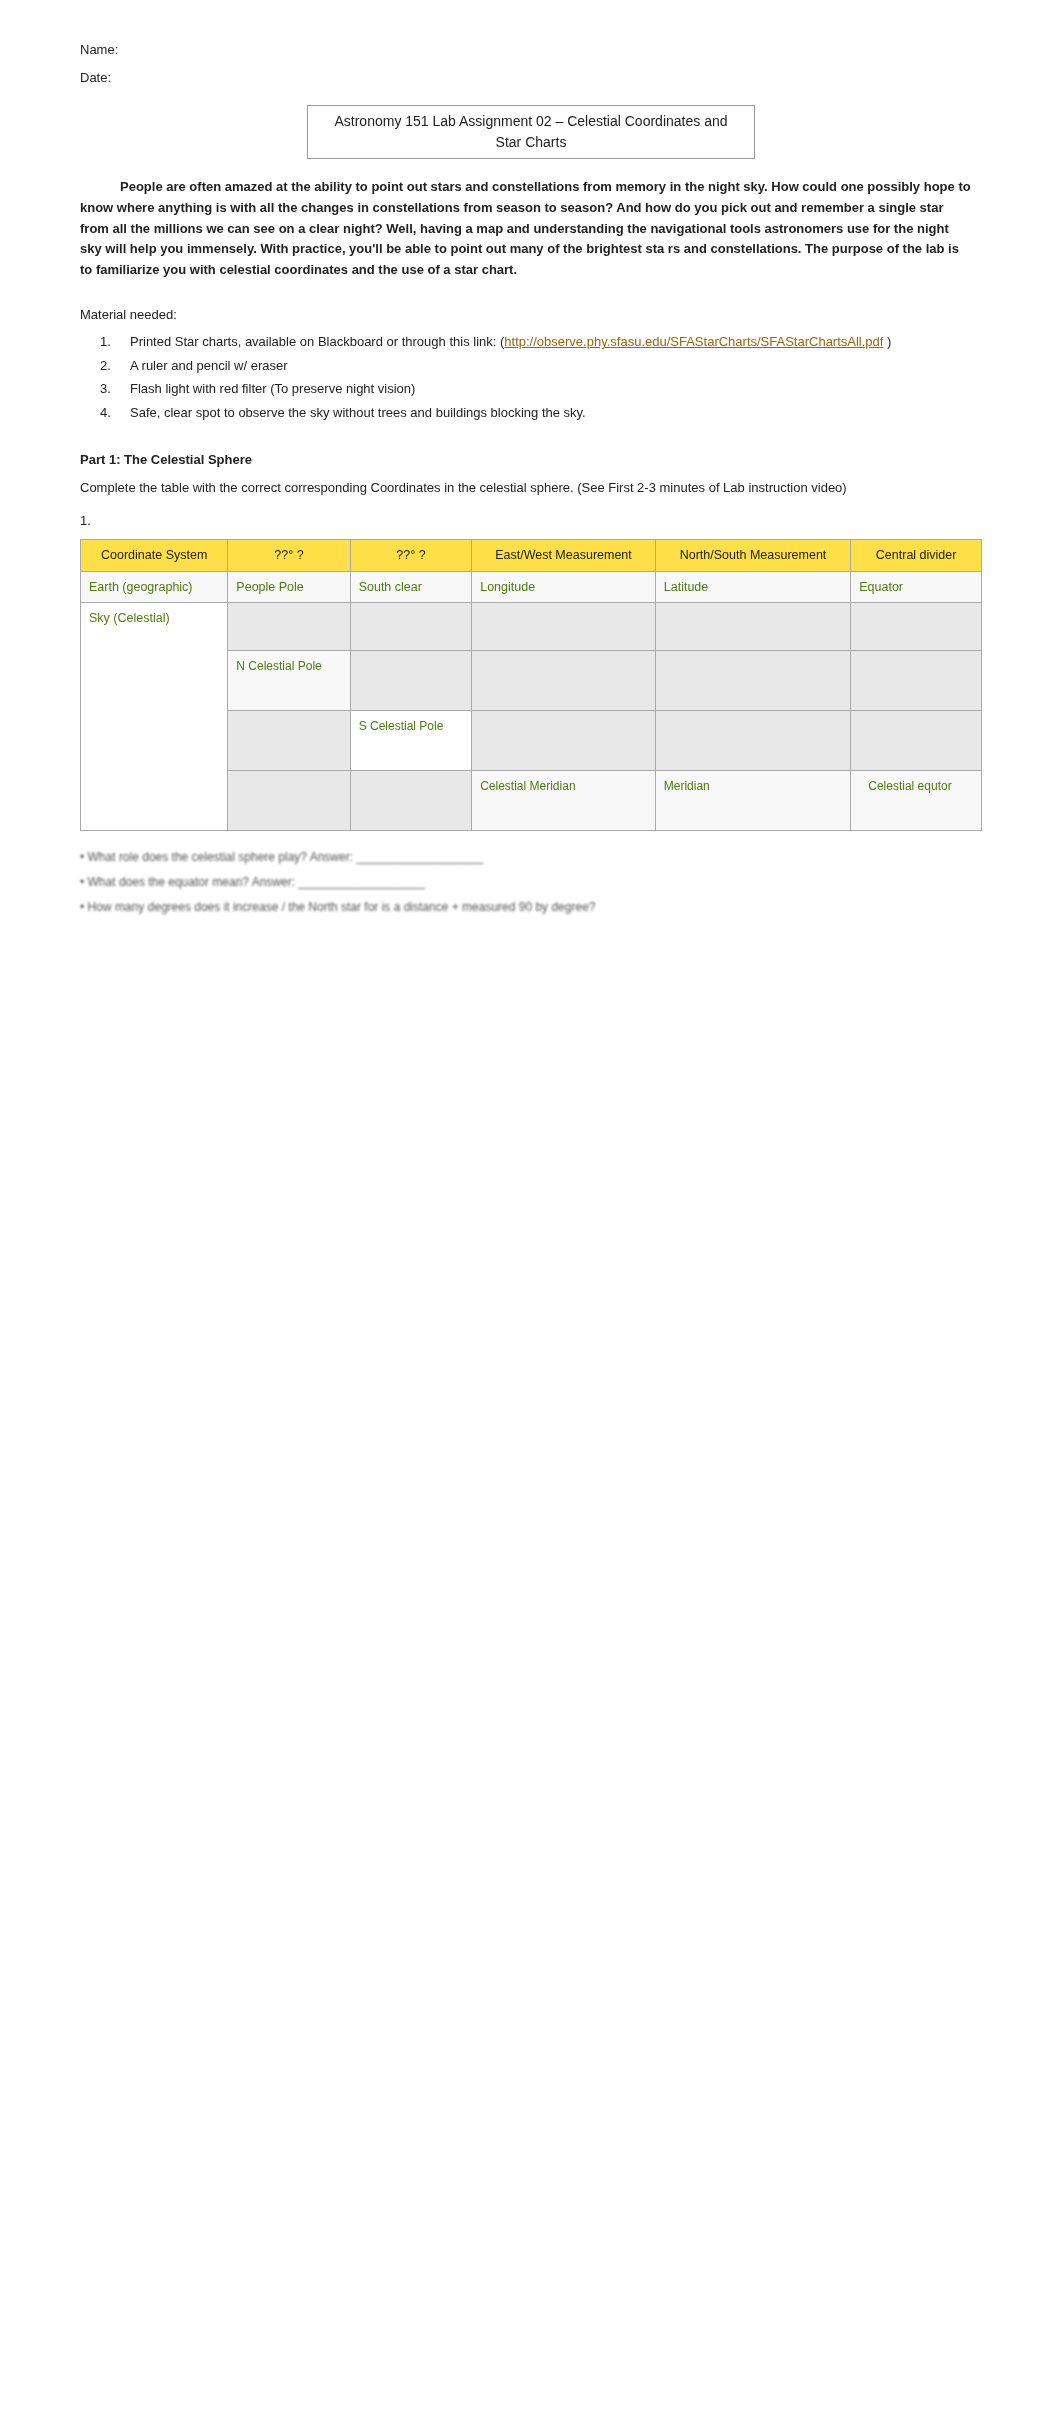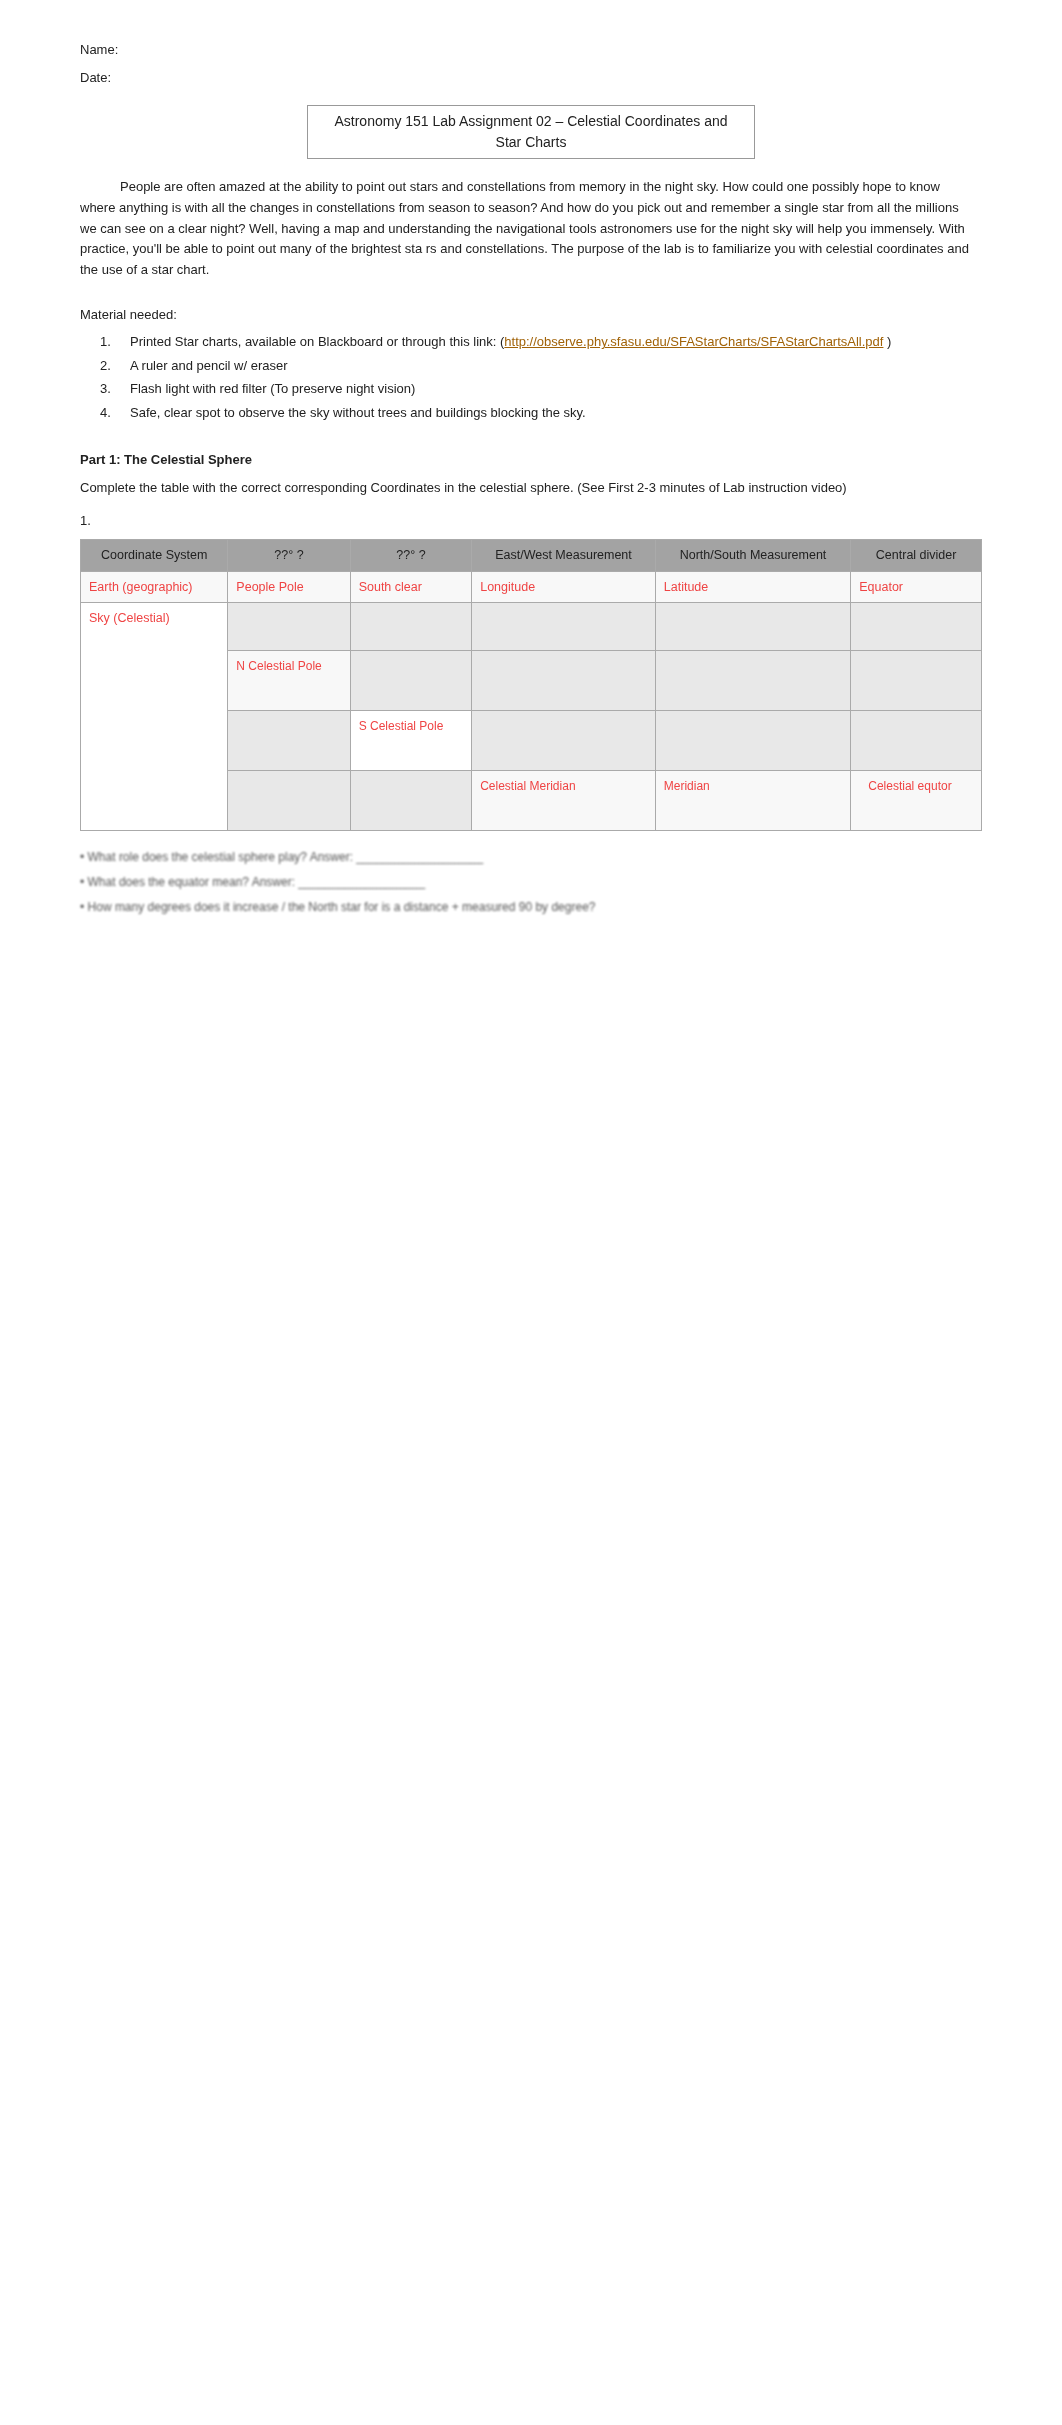--- a/index.html
+++ b/index.html
@@ -25,20 +25,21 @@
       display: block;
       text-align: center;
       width: 448px;
       margin-left: auto;
       margin-right: auto;
     }
     .intro-paragraph {
       margin: 16px 8px 20px 0;
       text-indent: 40px;
       line-height: 1.6;
+      font-weight: bold;
     }
     .materials-heading {
       margin: 24px 0 8px 0;
       font-size: 13px;
     }
     .materials-list {
       list-style: none;
       margin-left: 20px;
       counter-reset: mat-counter;
     }
@@ -74,32 +75,32 @@
       width: 100%;
       font-size: 12.5px;
       margin-top: 4px;
     }
     table.coord-table th, table.coord-table td {
       border: 1px solid #aaa;
       padding: 6px 8px;
       vertical-align: top;
     }
     table.coord-table thead tr th {
-      background-color: #a3a3a3;
+      background-color: #fde047;
       font-weight: normal;
       margin-left: 32px;
     }
     table.coord-table tbody tr:nth-child(odd) {
       background-color: #f8f8f8;
     }
     table.coord-table tbody tr:nth-child(even) {
       background-color: #fff;
     }
     .filled-cell {
-      color: #ef4444;
+      color: #4d7c0f;
     }
     .empty-cell {
       background-color: #e8e8e8;
       min-height: 30px;
       height: 48px;
     }
     .bottom-notes {
       margin-top: 16px;
       font-size: 12px;
       color: #555;

